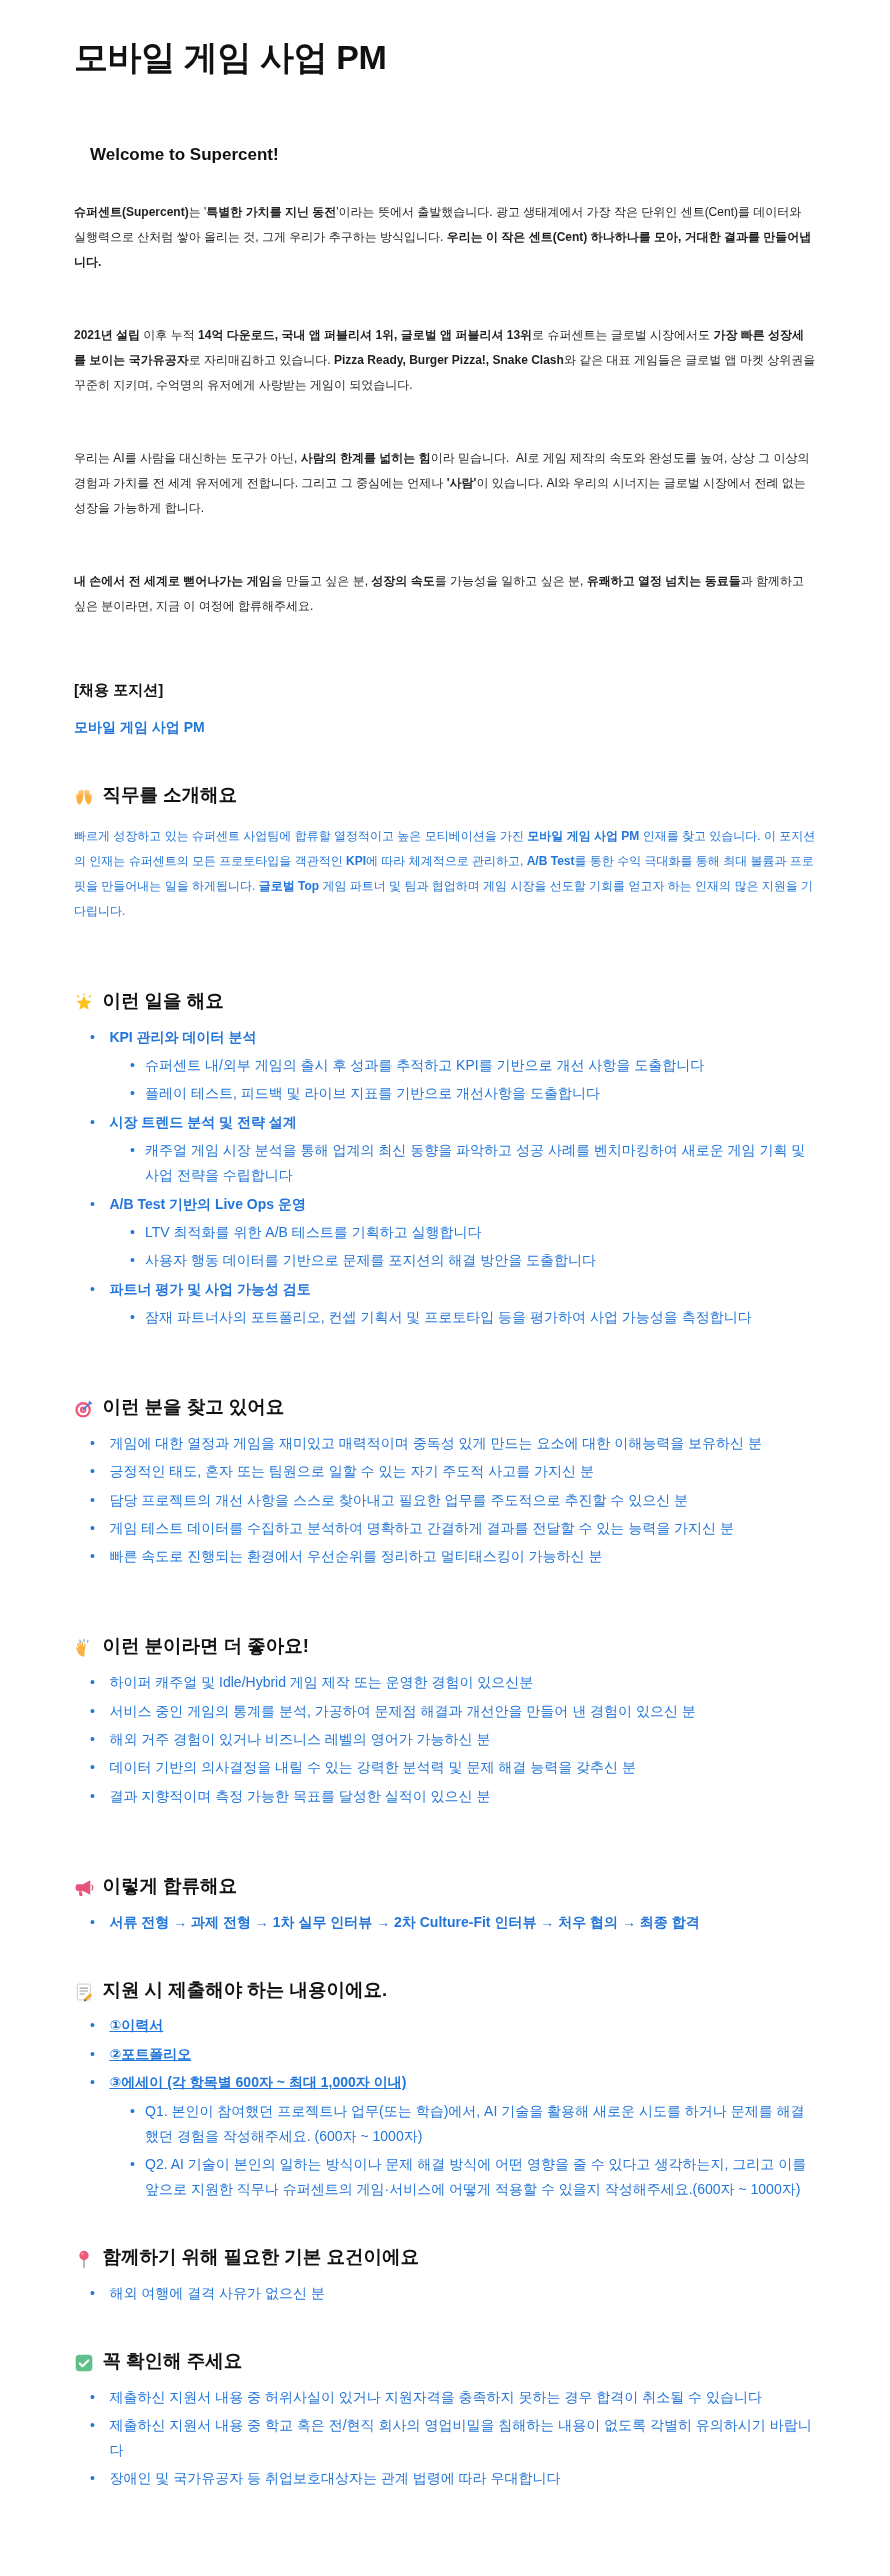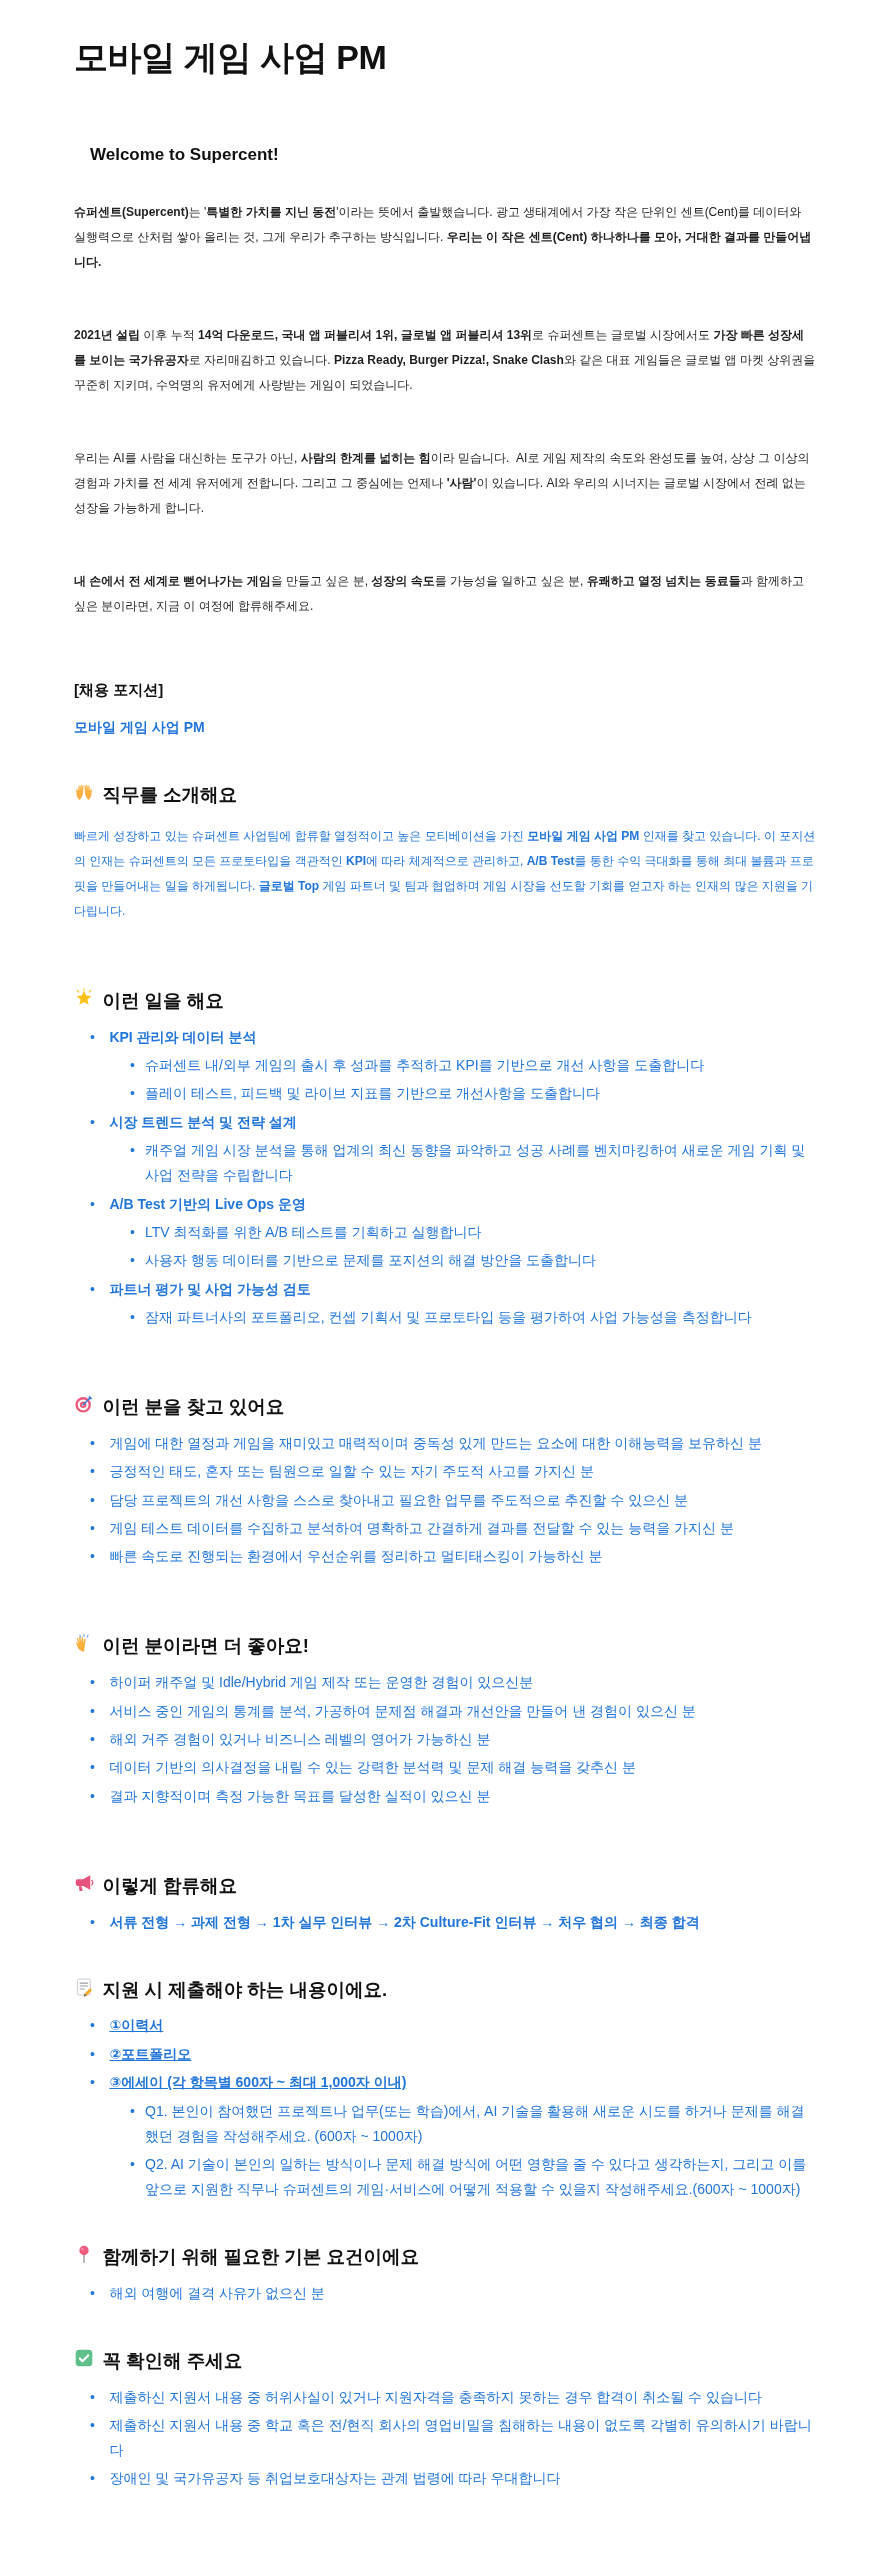--- a/index.html
+++ b/index.html
@@ -25,21 +25,21 @@
   .b{font-weight:800;}
   .u{text-decoration:underline;text-align:right;}
   h2.position-heading{
     font-size:15px;font-weight:800;margin:62px 0 0 0;color:#111111;
   }
   .position-link{
     display:inline-block;margin-top:15px;font-size:14px;line-height:25px;
     color:#2376d9;font-weight:700;cursor:pointer;text-decoration:none;
   }
   .sec-h{
-    display:flex;align-items:flex-start;gap:8.4px;
+    display:flex;align-items:flex-end;gap:8.4px;
     font-size:18.5px;font-weight:800;color:#111111;
     margin:64px 0 0 0;
   }
   .sec-h.tight{margin-top:42px;}
   .sec-h .ico{display:inline-flex;width:20px;height:20px;flex:0 0 auto;}
   .sec-h .ico svg{width:20px;height:20px;}
   p.rich.blue{color:#2376d9;margin-top:17px;}
   .list{margin-top:11.8px;}
   .li{
     display:flex;align-items:flex-start;

